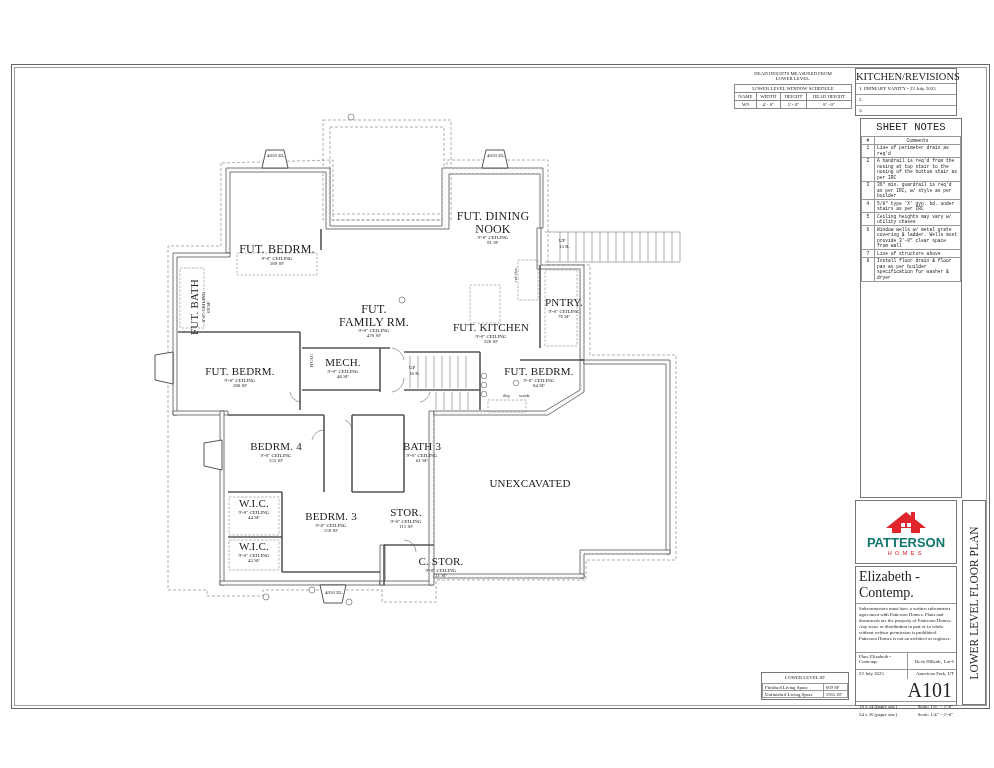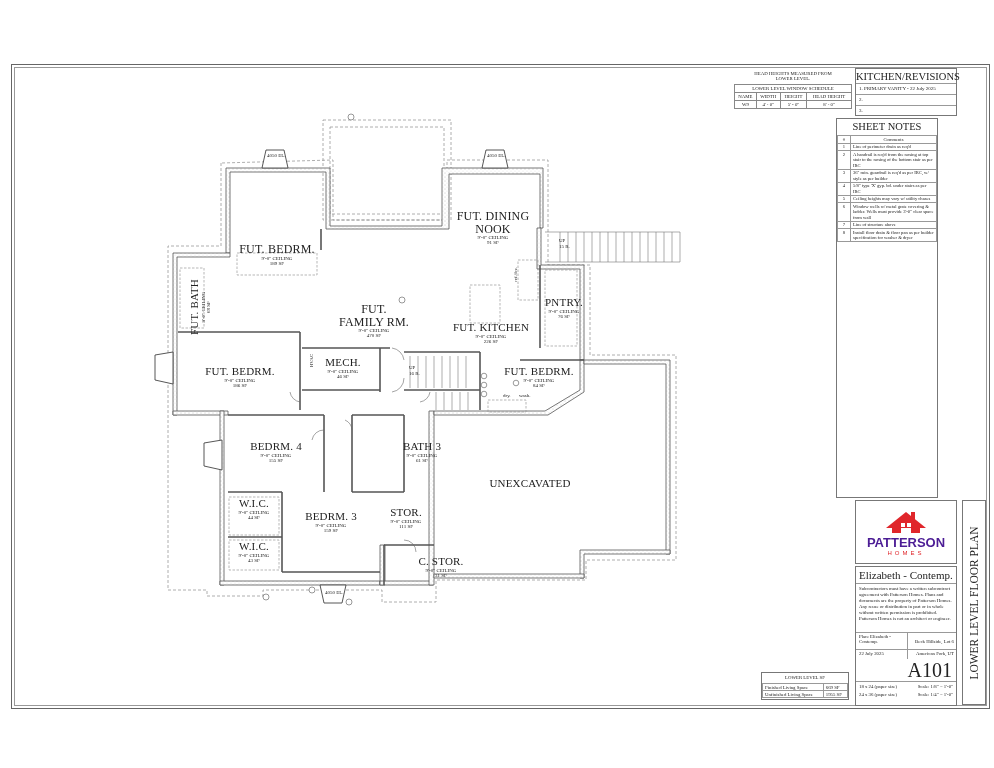--- a/index.html
+++ b/index.html
@@ -292,21 +292,21 @@
     </table>
 </div>
 
 <div class="box rev" style="left:855px;top:68px;width:102px;height:48px;">
   <div class="title" style="border-bottom:1px solid #999;padding:2px 0 1px;">KITCHEN/REVISIONS</div>
   <div class="line">1.  PRIMARY VANITY - 22 July 2025</div>
   <div class="line">2.</div>
   <div class="line" style="border-bottom:none;">3.</div>
 </div>
 
-<div class="box notes" style="left:836px;top:118px;width:102px;height:380px;">
+<div class="box notes" style="left:860px;top:118px;width:102px;height:380px;font-family:Liberation Mono, monospace;">
   <div class="title" style="padding:2px 0 3px;">SHEET NOTES</div>
   <table>
     <tbody>
         <tr>
           <td class="n">#</td>
           <td style="text-align:center">Comments</td>
         </tr>
     <tr>
           <td class="n">1</td>
           <td>Line of perimeter drain as req'd</td>
@@ -344,26 +344,26 @@
 </div>
 
 <div class="box" style="left:855px;top:500px;width:102px;height:64px;">
   <svg width="100" height="30" style="position:absolute;left:0;top:5px;">
     <path d="M30,22 L50,6 L70,22 L64,22 L64,27 L36,27 L36,22 Z" fill="#e0262b"></path>
     <rect x="55" y="6" width="4" height="8" fill="#e0262b"></rect>
     <rect x="45" y="17" width="4" height="4" fill="#fff"></rect>
       <rect x="51" y="17" width="4" height="4" fill="#fff"></rect>
     <rect x="45" y="22" width="10" height="5" fill="#fff"></rect>
   </svg>
-  <div style="position:absolute;left:0;top:34px;width:100px;text-align:center;font-family:'Liberation Sans',sans-serif;font-weight:bold;font-size:13px;color:#4c1d95;">PATTERSON</div>
+  <div style="position:absolute;left:0;top:34px;width:100px;text-align:center;font-family:'Liberation Sans',sans-serif;font-weight:bold;font-size:13px;color:#0f766e;">PATTERSON</div>
   <div style="position:absolute;left:0;top:49px;width:100px;text-align:center;font-family:'Liberation Sans',sans-serif;font-size:6px;letter-spacing:3px;color:#e0262b;">HOMES</div>
 </div>
 
 <div class="box" style="left:855px;top:566px;width:102px;height:140px;">
-  <div style="font-size:11px;padding:2px 3px;border-bottom:1px solid #999;">Elizabeth - Contemp.</div>
+  <div style="font-size:14px;padding:2px 3px;border-bottom:1px solid #999;">Elizabeth - Contemp.</div>
   <div style="font-size:4.8px;line-height:1.25;padding:2px 3px;border-bottom:1px solid #999;height:44px;">Subcontractors must have a written subcontract agreement with Patterson Homes. Plans and documents are the property of Patterson Homes. Any reuse or distribution in part or in whole without written permission is prohibited. Patterson Homes is not an architect or engineer.</div>
   <div style="display:flex;font-size:4.8px;border-bottom:1px solid #999;height:16px;">
     <div style="width:50%;border-right:1px solid #999;padding:1px 3px;">Plan: Elizabeth - Contemp.</div>
     <div style="width:50%;padding:6px 2px 0;text-align:right;">Beck Hillside, Lot 6</div>
   </div>
   <div style="display:flex;font-size:4.8px;height:9px;">
     <div style="width:50%;border-right:1px solid #999;padding:1px 3px;">22 July 2025</div>
     <div style="width:50%;padding:1px 2px;text-align:right;">American Fork, UT</div>
   </div>
   <div style="font-size:20px;text-align:right;padding:0 4px;height:22px;line-height:22px;border-bottom:1px solid #999;">A101</div>

